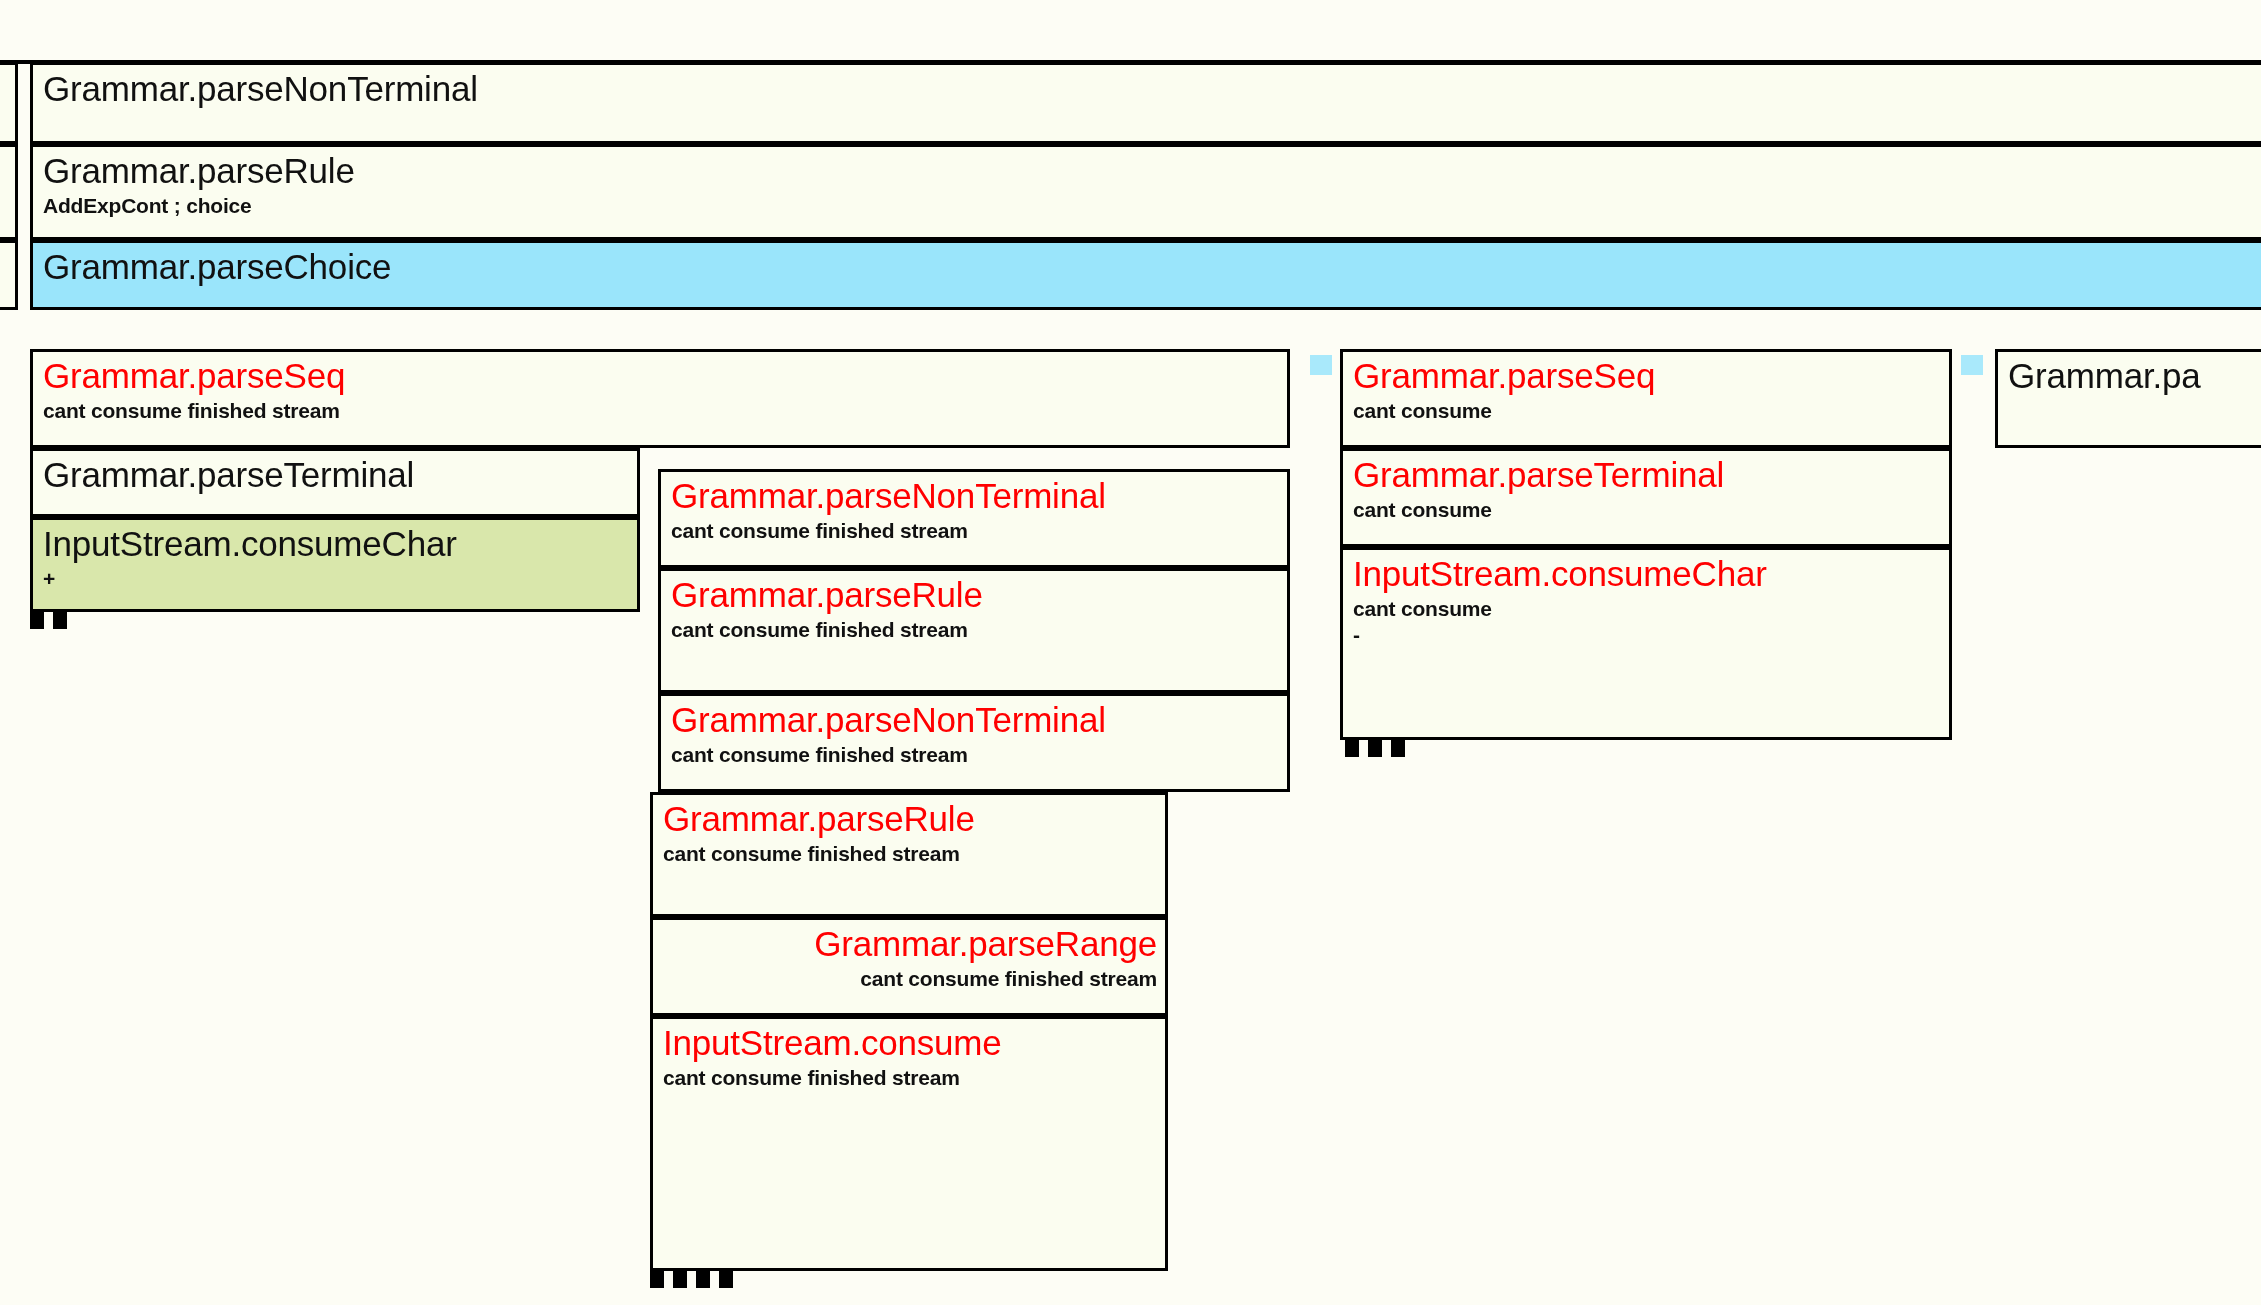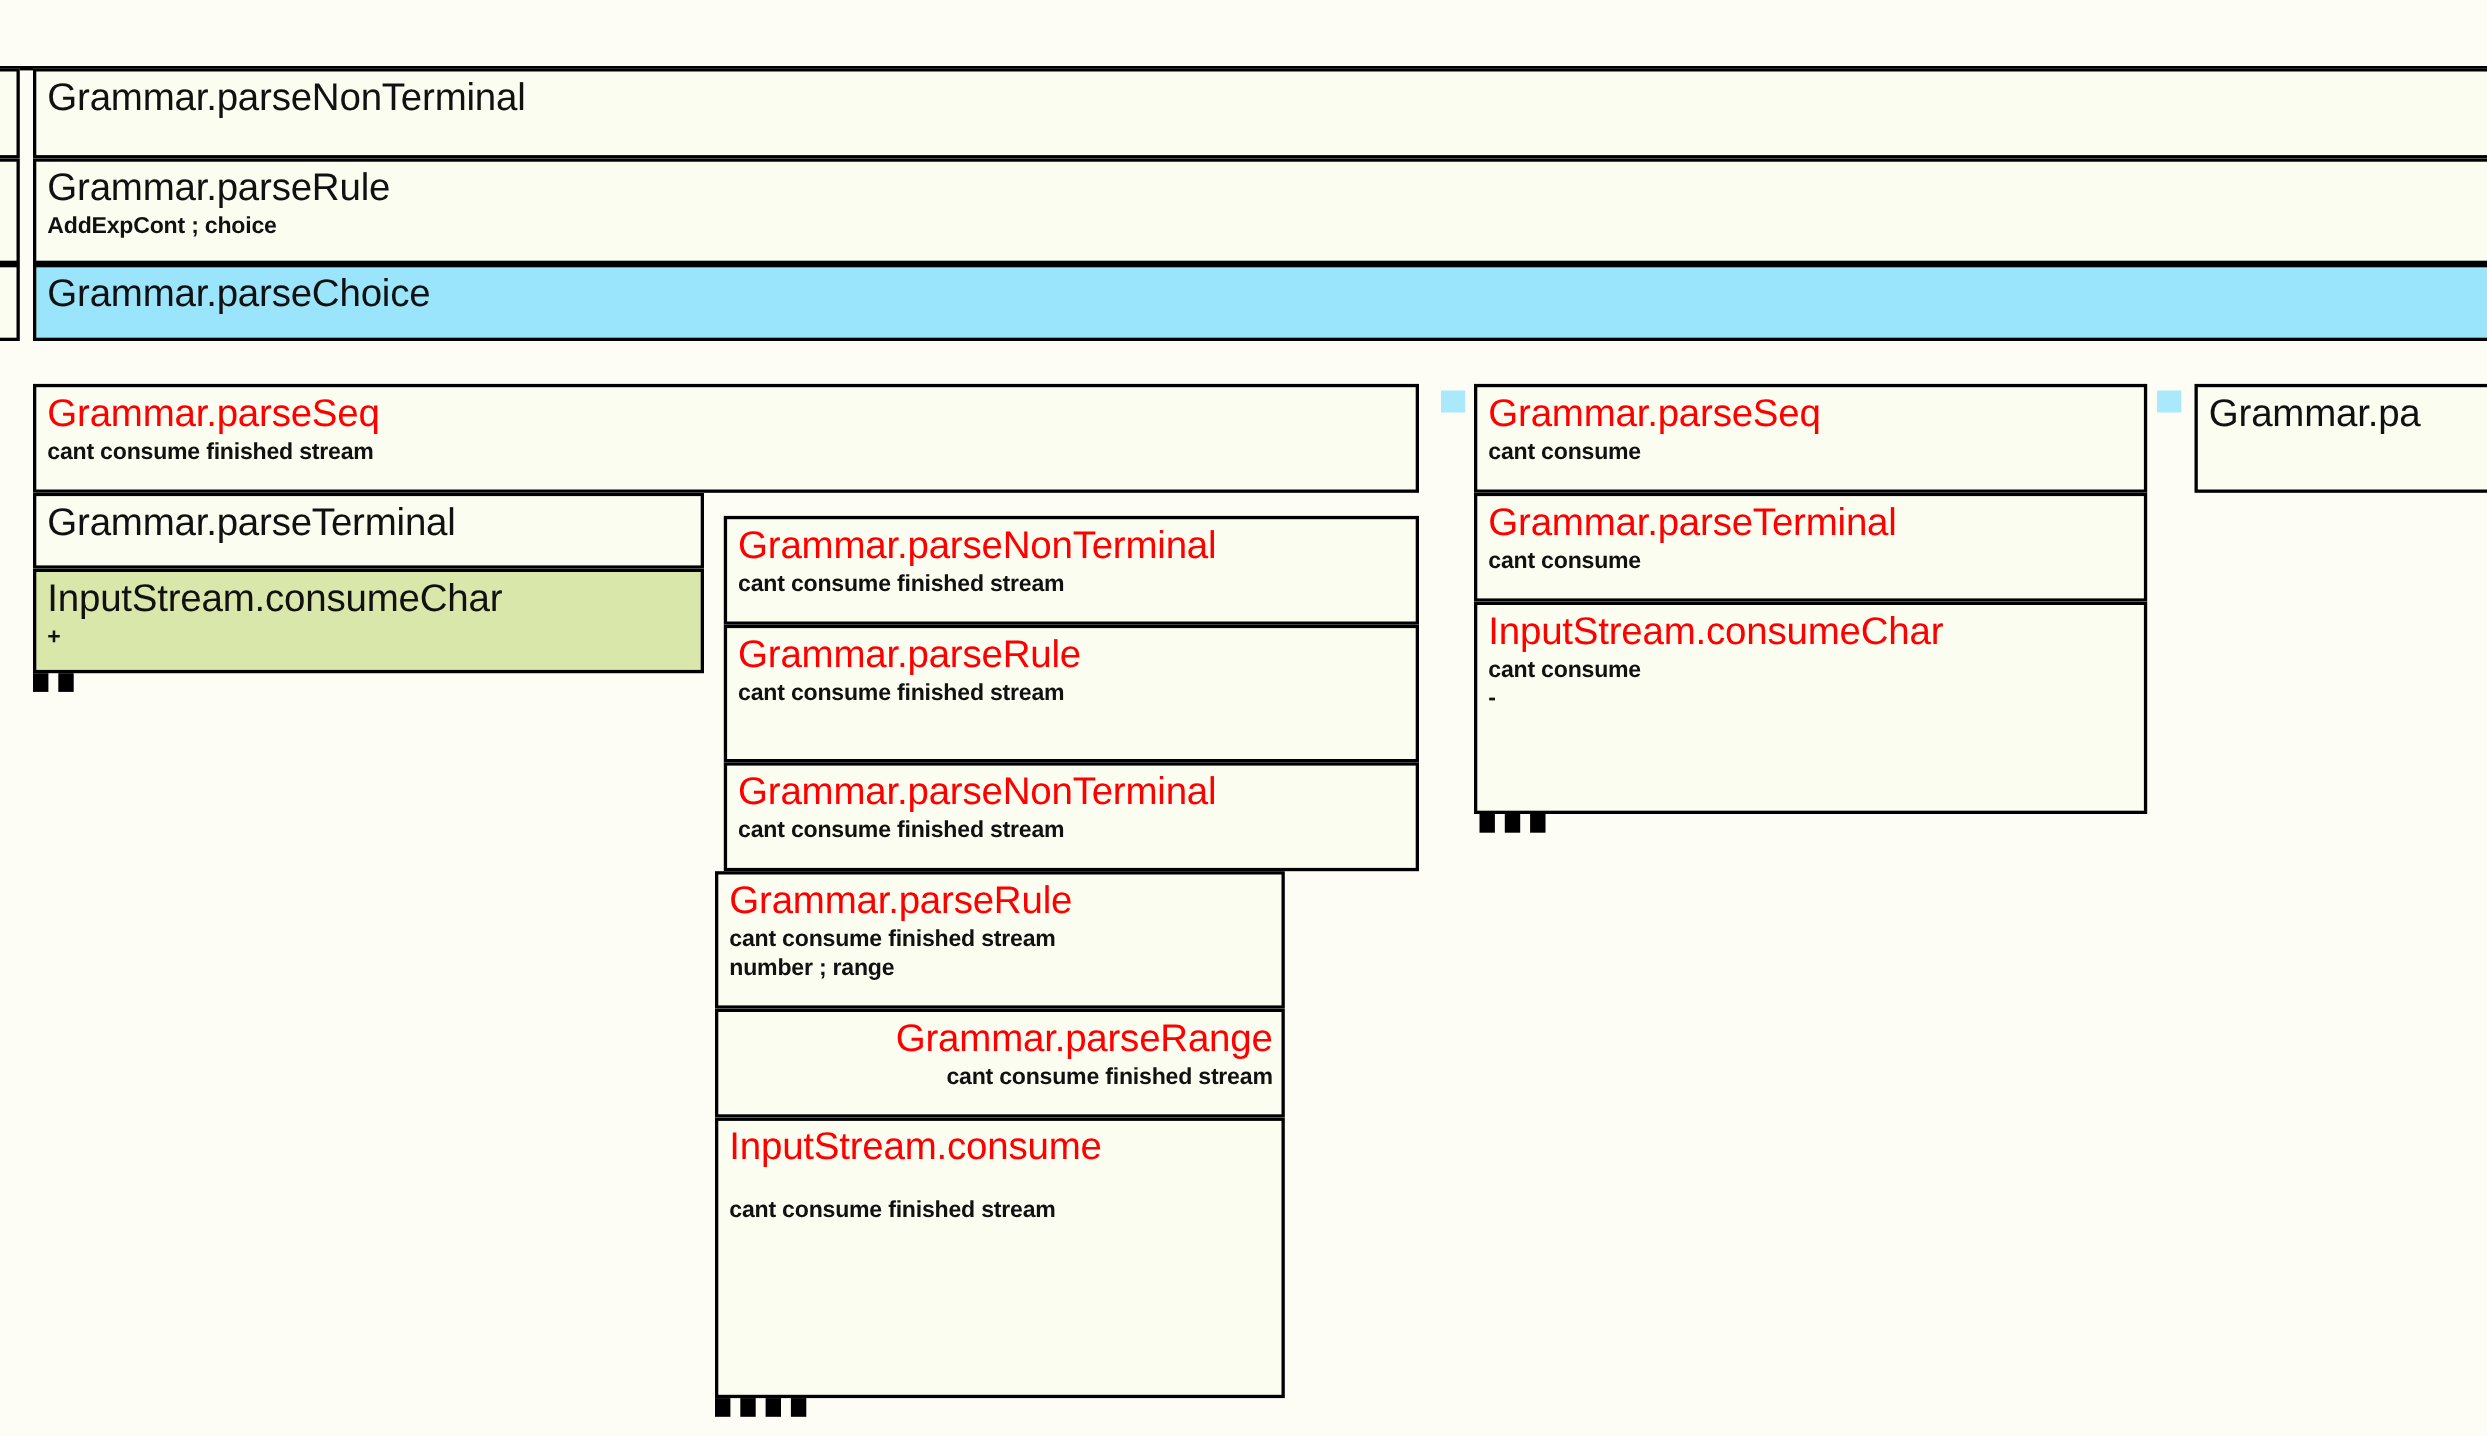--- a/index.html
+++ b/index.html
@@ -147,29 +147,28 @@
   </div>
 
   <div class="frame err" style="left:658px; top:693px; width:632px; height:99px;">
     <div class="title">Grammar.parseNonTerminal</div>
     <div class="sub">cant consume finished stream</div>
   </div>
 
   <div class="frame err" style="left:650px; top:792px; width:518px; height:125px;">
     <div class="title">Grammar.parseRule</div>
     <div class="sub">cant consume finished stream</div>
-    <div class="sub">number ; range</div>
   </div>
 
   <div class="frame err" style="left:650px; top:917px; width:518px; height:99px;align-items:flex-end;">
     <div class="title">Grammar.parseRange</div>
     <div class="sub">cant consume finished stream</div>
   </div>
 
-  <div class="frame err" style="left:650px; top:1016px; width:518px; height:255px;gap:22px;">
+  <div class="frame err" style="left:650px; top:1016px; width:518px; height:255px;">
     <div class="title">InputStream.consume</div>
     <div class="sub">cant consume finished stream</div>
   </div>
 
   <div class="ticks" style="left:650px; top:1271px;">
     <i></i>
     <i></i>
     <i></i>
     <i></i>
   </div>

